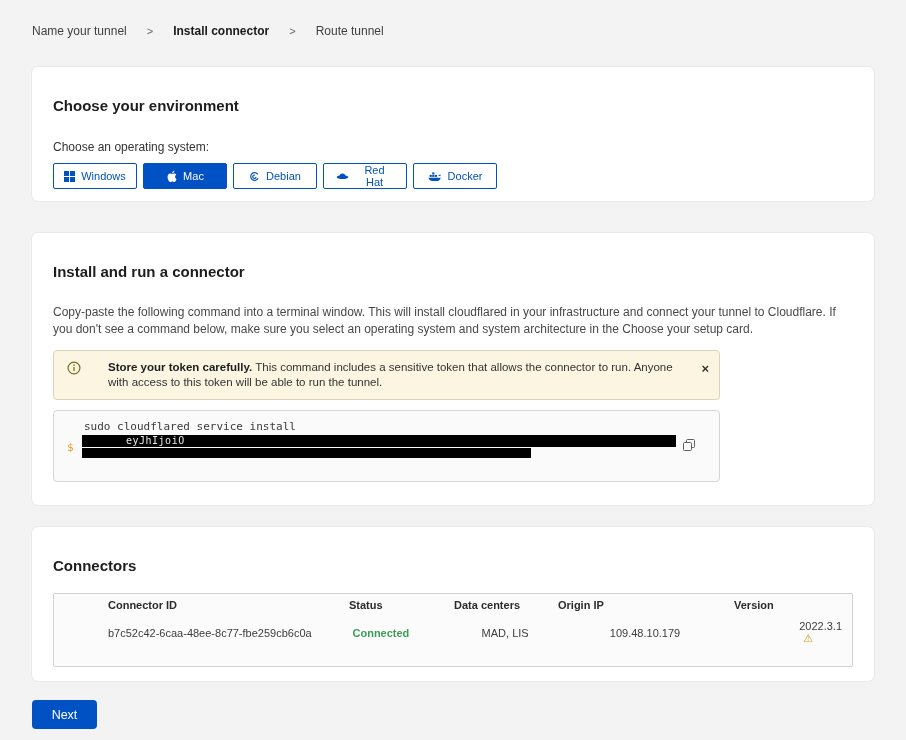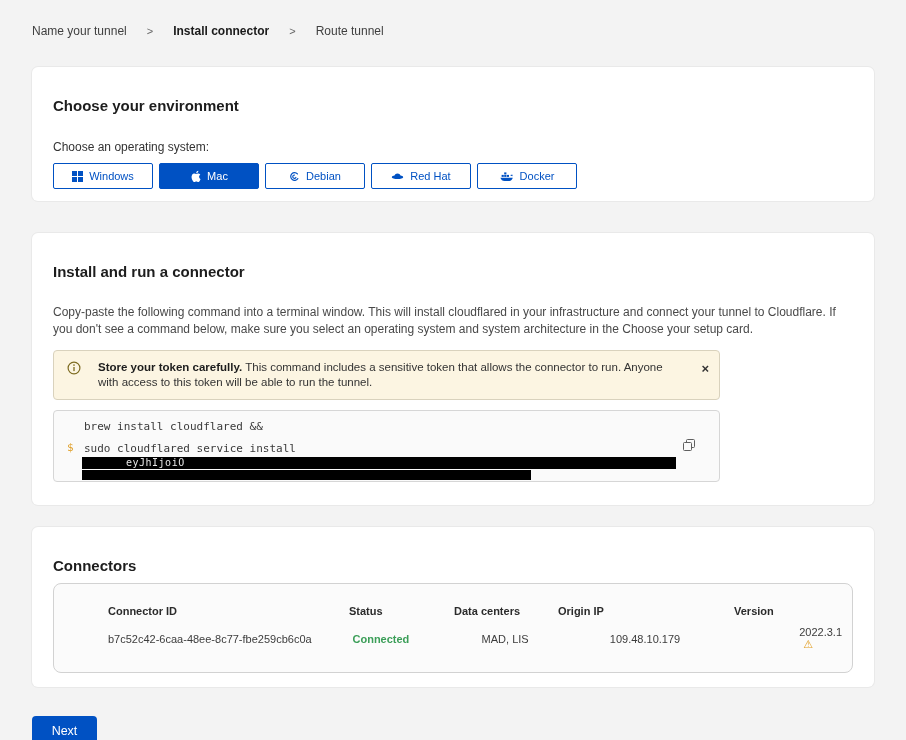--- a/index.html
+++ b/index.html
@@ -34,21 +34,21 @@
   }
   .card-title { font-size: 15px; font-weight: 700; color: #1d1d1d; }
   #env-card { margin-top: 29px; padding-bottom: 12px; }
   #connector-card { margin-top: 32px; padding-bottom: 23px; }
   #connectors-card { margin-top: 22px; padding-bottom: 14px; }
 
   
   .os-label { margin-top: 26px; font-size: 12px; color: #333; }
   .os-row { display: flex; gap: 6px; margin-top: 9px; }
   .os-btn {
-    width: 100px; height: 21px;
+    width: 84px; height: 21px;
     border: 1px solid #0051c3;
     background: #fff; color: #0051c3;
     border-radius: 2px;
     font-family: "Liberation Sans", sans-serif;
     font-size: 11px;
     display: flex; align-items: center; justify-content: center; gap: 6px;
     cursor: pointer; padding: 12px;
   }
   .os-btn.selected { background: #0051c3; color: #fff; }
   .os-btn svg { display: block; }
@@ -60,21 +60,21 @@
     color: #494949;
     max-width: 796px;
   }
   .banner {
     margin-top: 12px;
     width: 667px;
     background: #fcf5e2;
     border: 1px solid #d9d2bd;
     border-radius: 4px;
     padding: 9px 34px 9px 13px;
-    display: flex; gap: 17px;
+    display: flex; gap: 27px;
     position: relative;
     font-size: 11.5px; line-height: 15px; color: #333;
   }
   .banner .info-ic { flex: 0 0 auto; margin-top: 1px; }
   .banner-text b { color: #1d1d1d; }
   .banner-close {
     position: absolute; right: 10px; top: 11px;
     border: none; background: none;
     font-size: 13px; font-weight: 700; color: #333;
     cursor: pointer; line-height: 1;
@@ -102,40 +102,40 @@
   }
   .token { color: #e6e6e6; font-size: 10px; padding-left: 2px; letter-spacing: 0.5px; }
   .redact.r2 { width: 449px; height: 10px; margin-left: -2px; margin-top: 1px; }
   .copy-btn {
     position: absolute; right: 22px; top: 26px;
     background: none; border: none; cursor: pointer; padding: 2px;
   }
 
   
   .table {
-    margin-top: 9px;
+    margin-top: 19px;
     border: 1px solid #d2d2d2;
-    border-radius: 8px;
+    border-radius: 2px;
     background: #fbfbfb;
-    padding: 21px 10px 21px 54px;
+    padding: 5px 10px 21px 54px;
   }
   .t-head, .t-row { display: flex; align-items: center; font-size: 11px; }
   .t-head { font-weight: 700; color: #2b2b2b; }
   .t-row { margin-top: 9px; color: #3c3c3c; gap: 40px; }
   .col-id { width: 241px; }
   .col-status { width: 105px; }
   .col-dc { width: 104px; }
   .col-ip { width: 176px; }
   .col-ver { flex: 1; }
   .status-connected { color: #3b9e58; font-weight: bold; }
   .warn-glyph { color: #e09c1f; font-size: 11px; margin-left: 4px; }
 
   
   .next-btn {
-    margin-top: 29px;
+    margin-top: 19px;
     width: 65px; height: 29px;
     background: #0051c3; color: #fff;
     border: none; border-radius: 4px;
     font-family: "Liberation Sans", sans-serif;
     font-size: 12.5px;
     cursor: pointer;
   }
 </style>
 </head>
 <body>
@@ -233,21 +233,20 @@
         <b>Store your token carefully.</b>
         <span>This command includes a sensitive token that allows the connector to run. Anyone with access to this token will be able to run the tunnel.</span>
       </span>
       <button class="banner-close">
         <span>×</span>
       </button>
     </div>
 
     <div class="terminal">
       <span class="prompt">$</span>
-      <div class="t-line first">brew install cloudflared &amp;&amp;</div>
       <div class="t-line">sudo cloudflared service install</div>
       <div class="redact r1">
         <span class="token">eyJhIjoiO</span>
       </div>
       <div class="redact r2"></div>
       <button class="copy-btn">
         <span>
           <svg width="12" height="12" viewBox="0 0 12 12" fill="none" stroke="#5f5f5f" stroke-width="1">
               <rect x="3.5" y="0.5" width="8" height="8" rx="1"></rect>
               <rect x="0.5" y="3.5" width="8" height="8" rx="1" fill="#fafafa"></rect>

